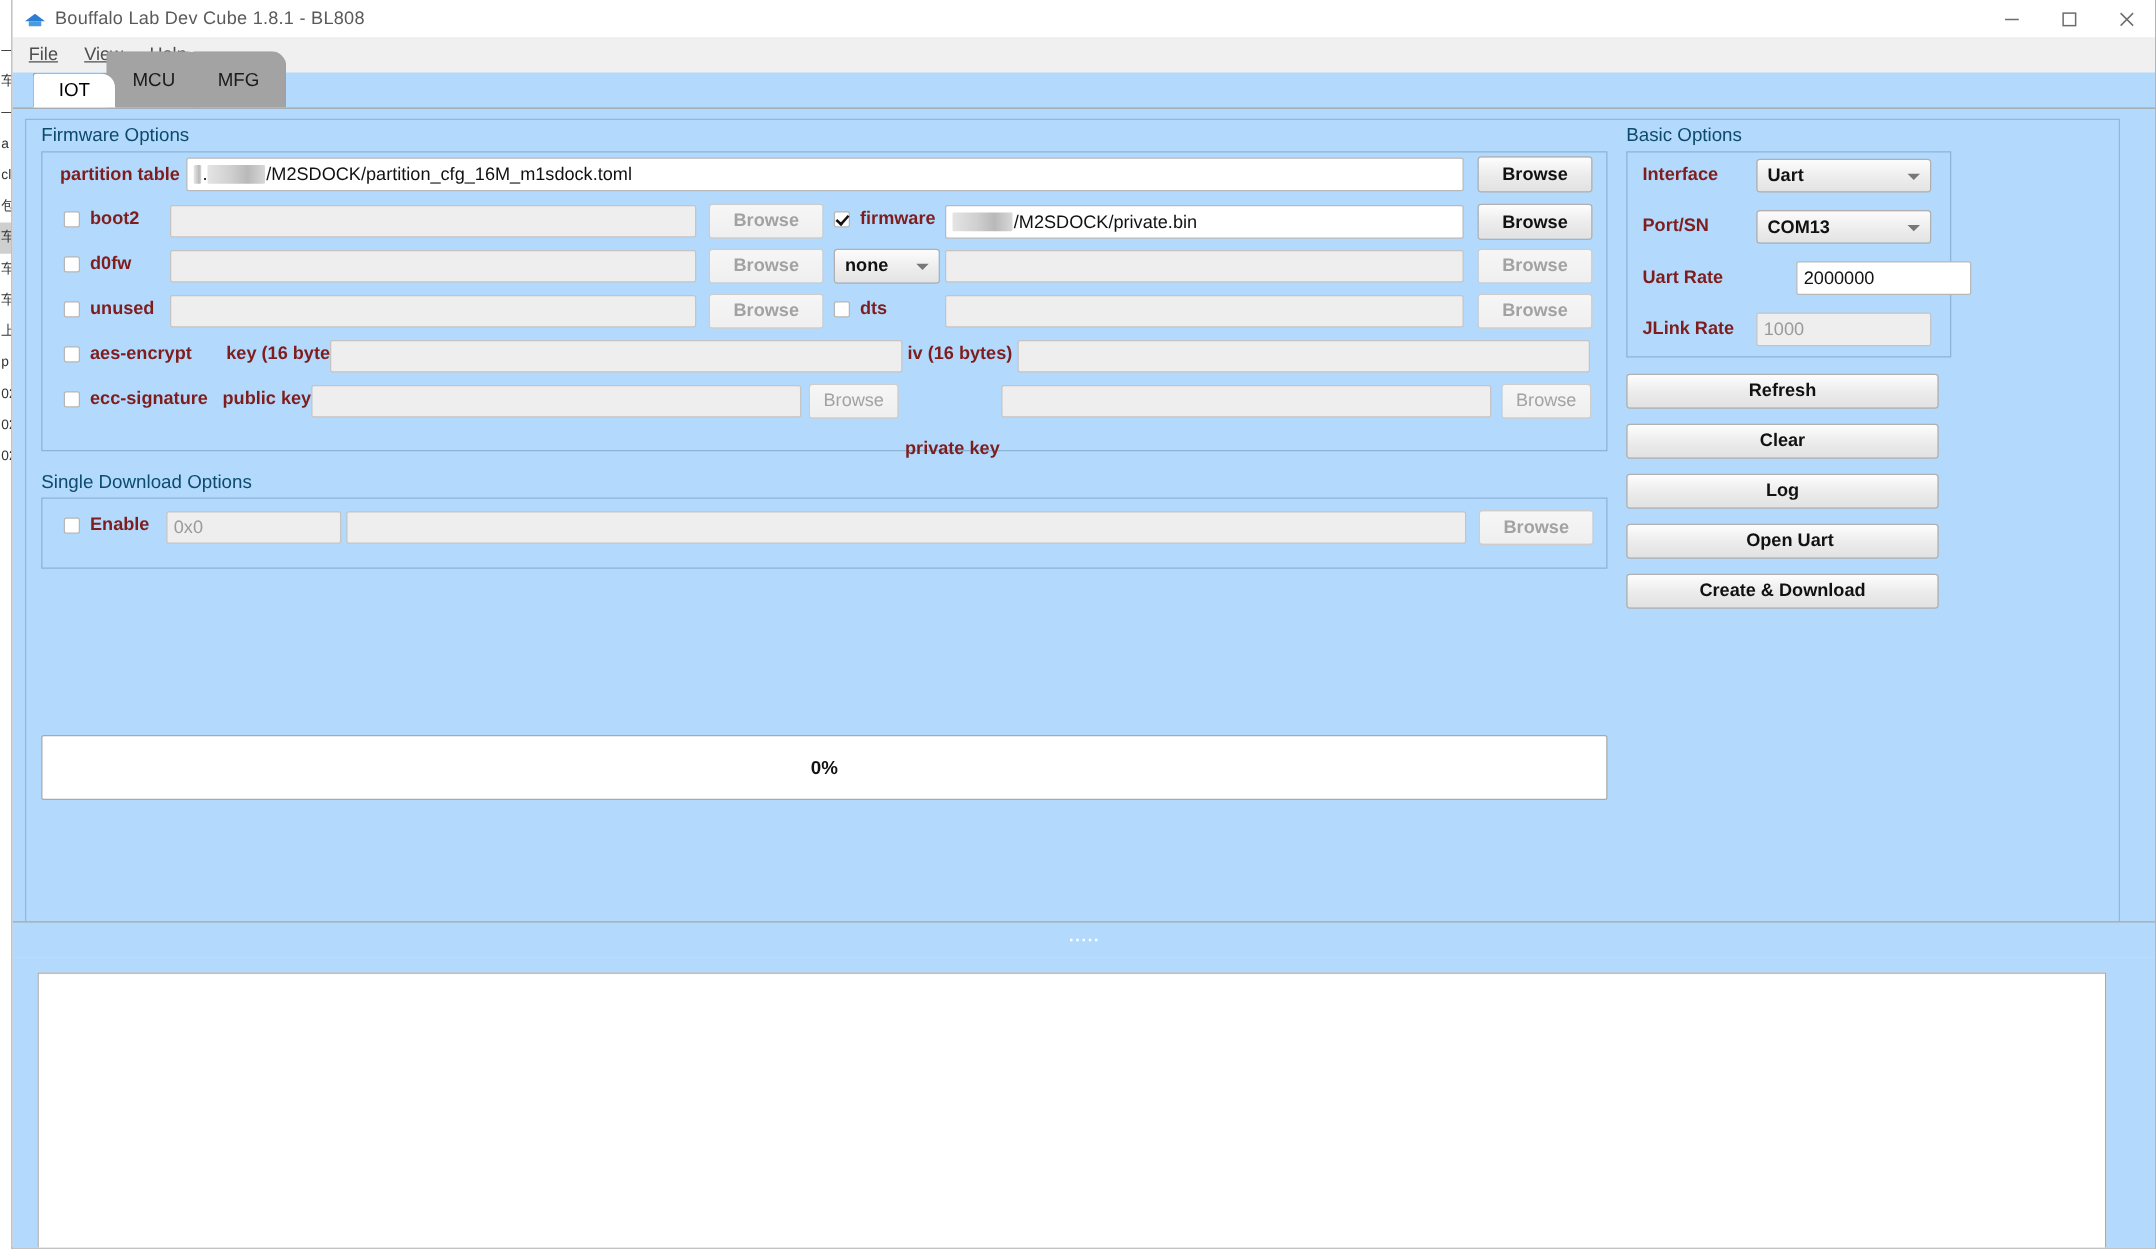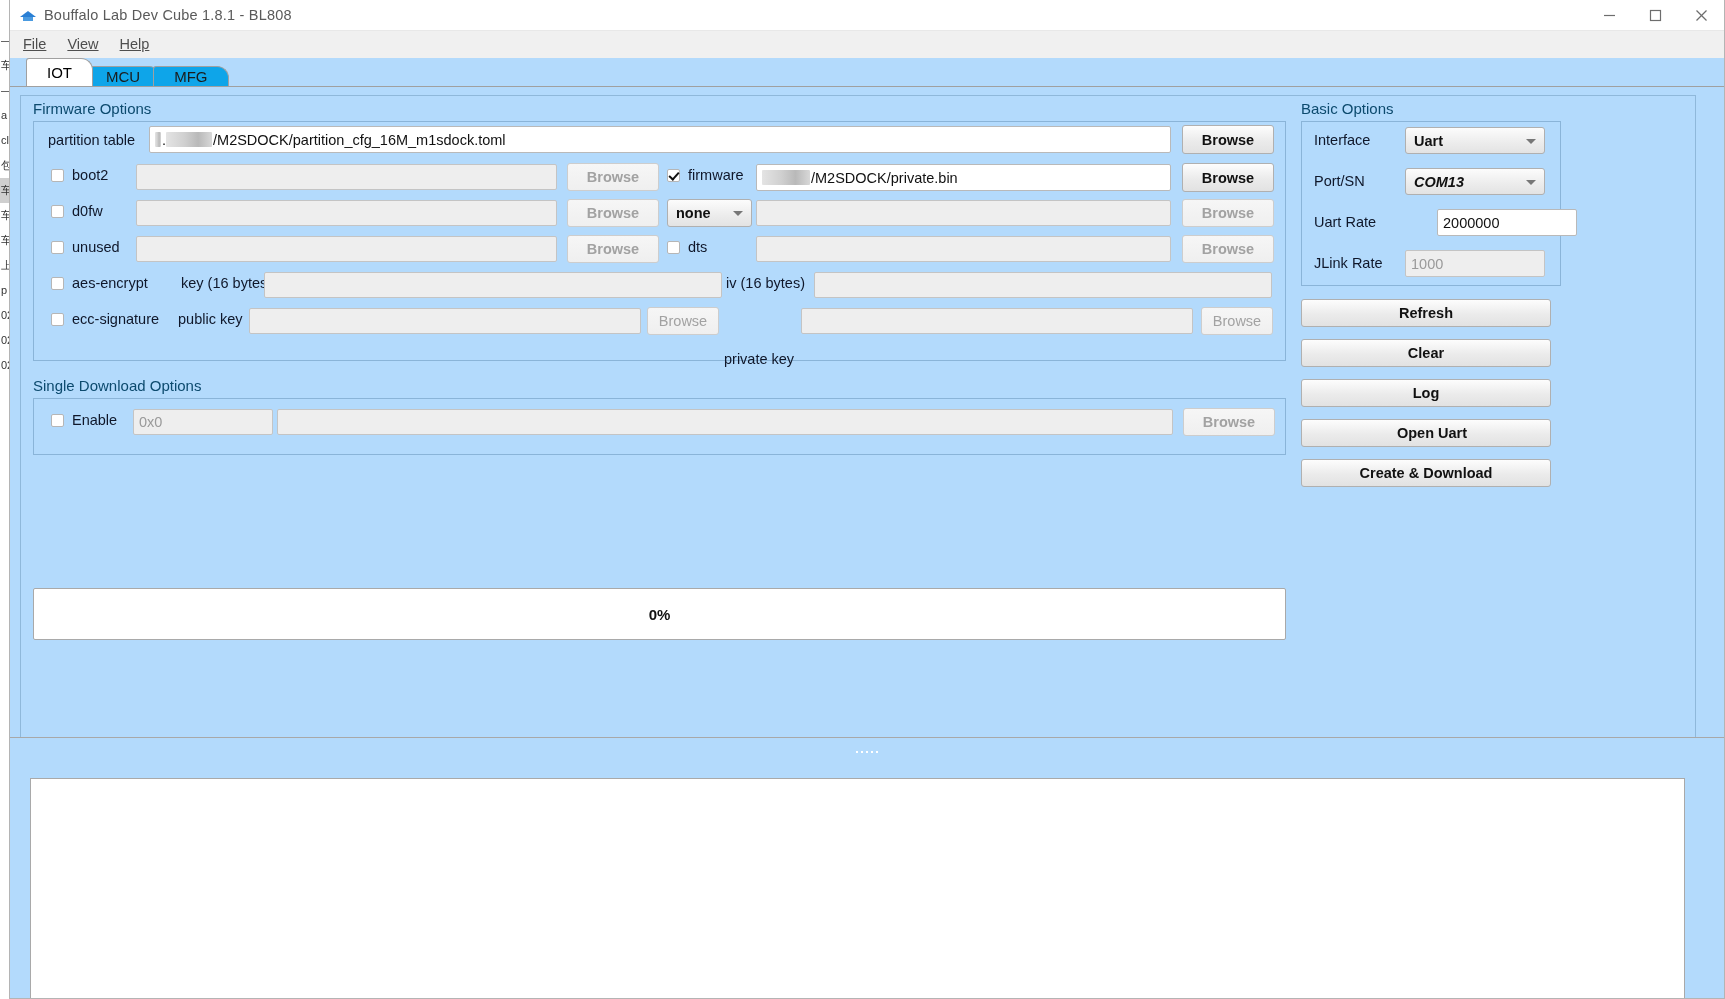--- a/index.html
+++ b/index.html
@@ -84,25 +84,25 @@
   
   #tab-strip {
     position: relative;
     height: 28px;
     background: #b3dafc;
     padding-left: 16px;
   }
   #tab-strip .tabs { display: flex; align-items: flex-end; height: 28px; }
   .tab {
     position: relative;
-    height: 20px;
+    height: 45px;
     padding: 0 20px 0 20px;
     display: flex; align-items: center; justify-content: center;
     font-size: 15px; color: #1b1b1b;
-    background: #0ea5e9;
+    background: #a3a3a3;
     border: 1px solid #a0a0a0;
     border-bottom: none;
     margin-right: -8px;
     border-radius: 3px 12px 0 0;
     transform: skewX(0deg);
     min-width: 66px;
   }
   .tab.active {
     background: #ffffff;
     z-index: 5;
@@ -130,21 +130,21 @@
   }
   .group-box {
     position: absolute;
     border: 1px solid #8ab4d8;
     background: #b3dafc;
   }
 
   
   .lbl {
     position: absolute;
-    font-size: 14.5px; font-weight: normal; color: #0f172a;
+    font-size: 14.5px; font-weight: bold; color: #7f1d1d;
     white-space: nowrap;
   }
 
   .txt {
     position: absolute;
     background: #eeeeee;
     border: 1px solid #c4c4c4;
     border-radius: 2px;
     font-size: 14.5px;
     color: #111;
@@ -398,21 +398,21 @@
       <div class="group-label" style="left:1280px; top:4px;">Basic Options</div>
       <div class="group-box" style="left:1280px; top:25px; width:260px; height:165px;"></div>
 
       <div class="lbl" style="left:1293px; top:36px;">Interface</div>
       <div class="combo" style="left:1384px; top:31px; width:140px; height:27px;">
         <span>Uart</span>
         <span class="arrow"></span>
       </div>
 
       <div class="lbl" style="left:1293px; top:77px;">Port/SN</div>
-      <div class="combo" style="left:1384px; top:72px; width:140px; height:27px;font-style:italic;">
+      <div class="combo" style="left:1384px; top:72px; width:140px; height:27px;">
         <span>COM13</span>
         <span class="arrow"></span>
       </div>
 
       <div class="lbl" style="left:1293px; top:118px;">Uart Rate</div>
       <div class="txt white" style="left:1384px; top:113px; width:140px; height:27px;margin-left:32px;">2000000</div>
 
       <div class="lbl" style="left:1293px; top:159px;">JLink Rate</div>
       <div class="txt ph" style="left:1384px; top:154px; width:140px; height:27px;">1000</div>
 

